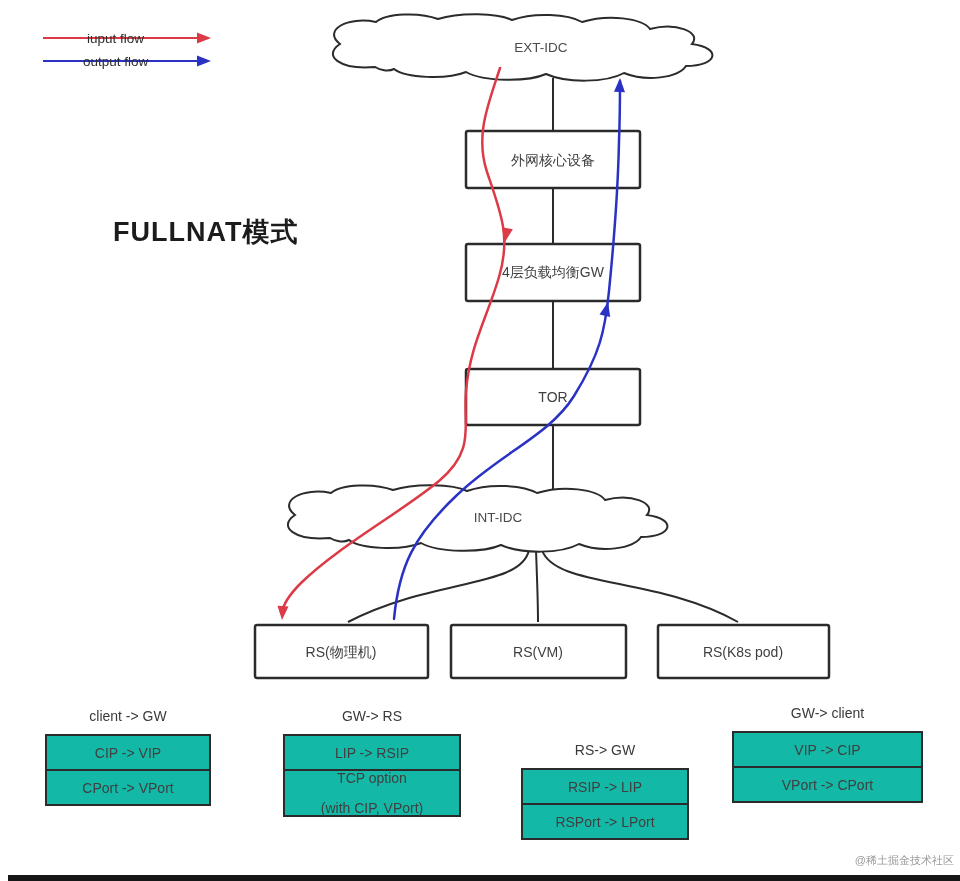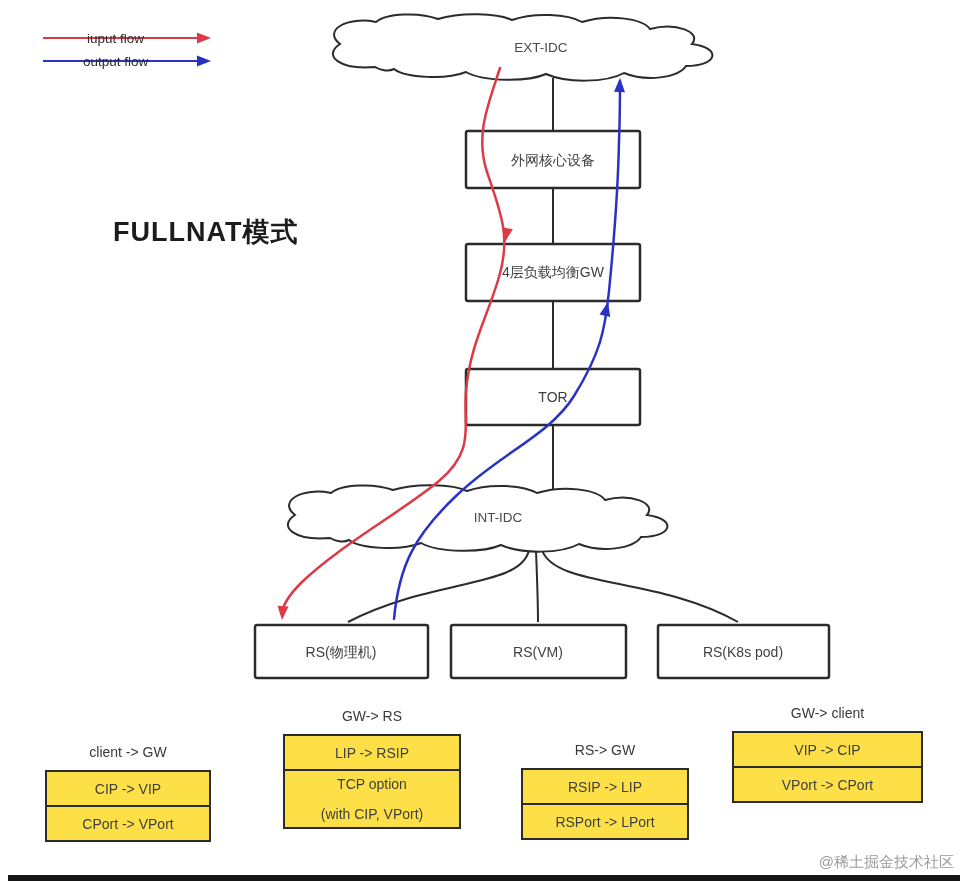--- a/index.html
+++ b/index.html
@@ -7,28 +7,28 @@
           font-family:"Liberation Sans",sans-serif;color:#3a3a3a;margin-left:8px;}
   #diagram-svg{position:absolute;left:0;top:0;}
   svg text{font-family:"Liberation Sans",sans-serif;fill:#3f3f3f;}
   .node-label{font-size:14px;}
   .cloud-label{font-size:13.5px;fill:#4a4a4a;}
   .legend-label{font-size:13.5px;fill:#2e2e2e;}
   .diagram-title{font-size:27px;font-weight:bold;fill:#1c1c1c;letter-spacing:1px;}
 
   .tbl{position:absolute;text-align:center;}
   .tbl-title{font-size:14px;height:20px;line-height:20px;color:#3a3a3a;}
-  .tbl-box{margin-top:8px;border:2px solid #2b2b2b;background:#fde047;}
+  .tbl-box{margin-top:8px;border:2px solid #2b2b2b;background:#14b8a6;}
   .tbl-row{height:33px;display:flex;flex-direction:column;justify-content:center;
            align-items:center;font-size:14px;color:#3f3f3f;border-bottom:2px solid #2b2b2b;}
   .tbl-row:last-child{border-bottom:none;}
   .tbl-row.mid{height:41px;}
-  .tbl-row.tall{height:56px;line-height:1.3;gap:12px;}
+  .tbl-row.tall{height:44px;line-height:1.3;gap:12px;}
 
-  #watermark{position:absolute;right:14px;top:853px;font-size:15px;color:#9b9b9b;}
+  #watermark{position:absolute;right:14px;top:853px;font-size:11px;color:#9b9b9b;}
   #bottom-bar{position:absolute;left:0;top:875px;width:960px;height:6px;background:#161616;}
 </style>
 </head>
 <body>
 
 <div id="canvas">
 
   <svg id="diagram-svg" width="960" height="881" viewBox="0 0 960 881">
 
     <defs>
@@ -104,21 +104,21 @@
     <polygon points="0,0 -14,-5.5 -14,5.5" transform="translate(203,38)" fill="#dc3a46"></polygon>
     <text x="79" y="43" class="legend-label">iuput flow</text>
 
     <line x1="35" y1="61" x2="190" y2="61" stroke-width="2" stroke="#2a32c4"></line>
     <polygon points="0,0 -14,-5.5 -14,5.5" transform="translate(203,61)" fill="#2a32c4"></polygon>
     <text x="75" y="66" class="legend-label">output flow</text>
 
     <text x="105" y="241" class="diagram-title">FULLNAT模式</text>
   </svg>
 
-  <div class="tbl" style="left:37px;top:742px;width:166px;">
+  <div class="tbl" style="left:37px;top:706px;width:166px;">
     <div class="tbl-title">client -&gt; GW</div>
     <div class="tbl-box">
       <div class="tbl-row">CIP -&gt; VIP</div>
       <div class="tbl-row">CPort -&gt; VPort</div>
     </div>
   </div>
 
   <div class="tbl" style="left:275px;top:706px;width:178px;">
     <div class="tbl-title">GW-&gt; RS</div>
     <div class="tbl-box">

